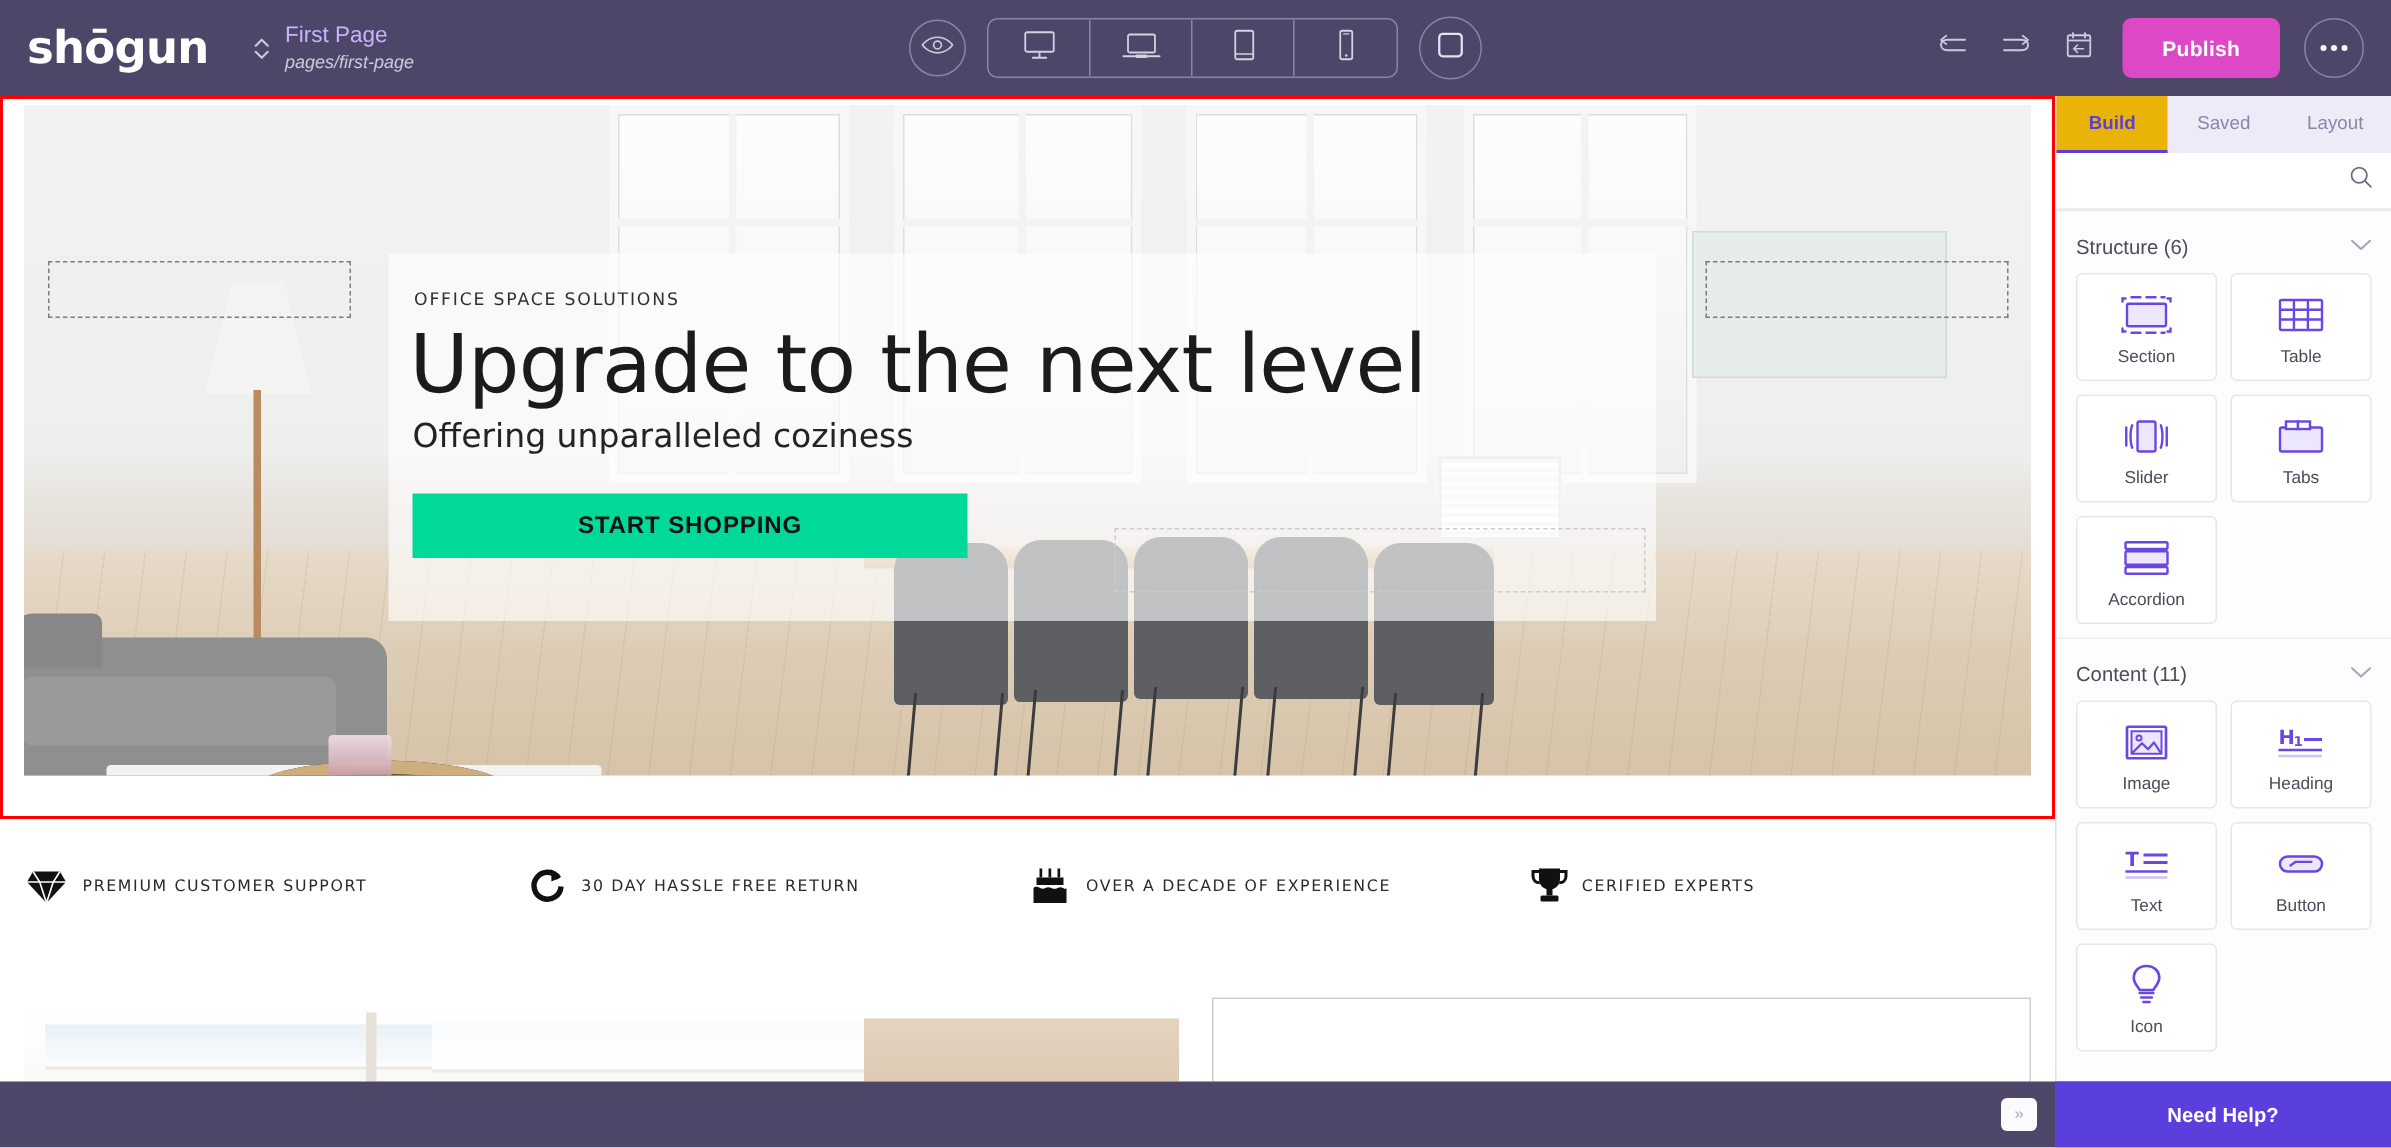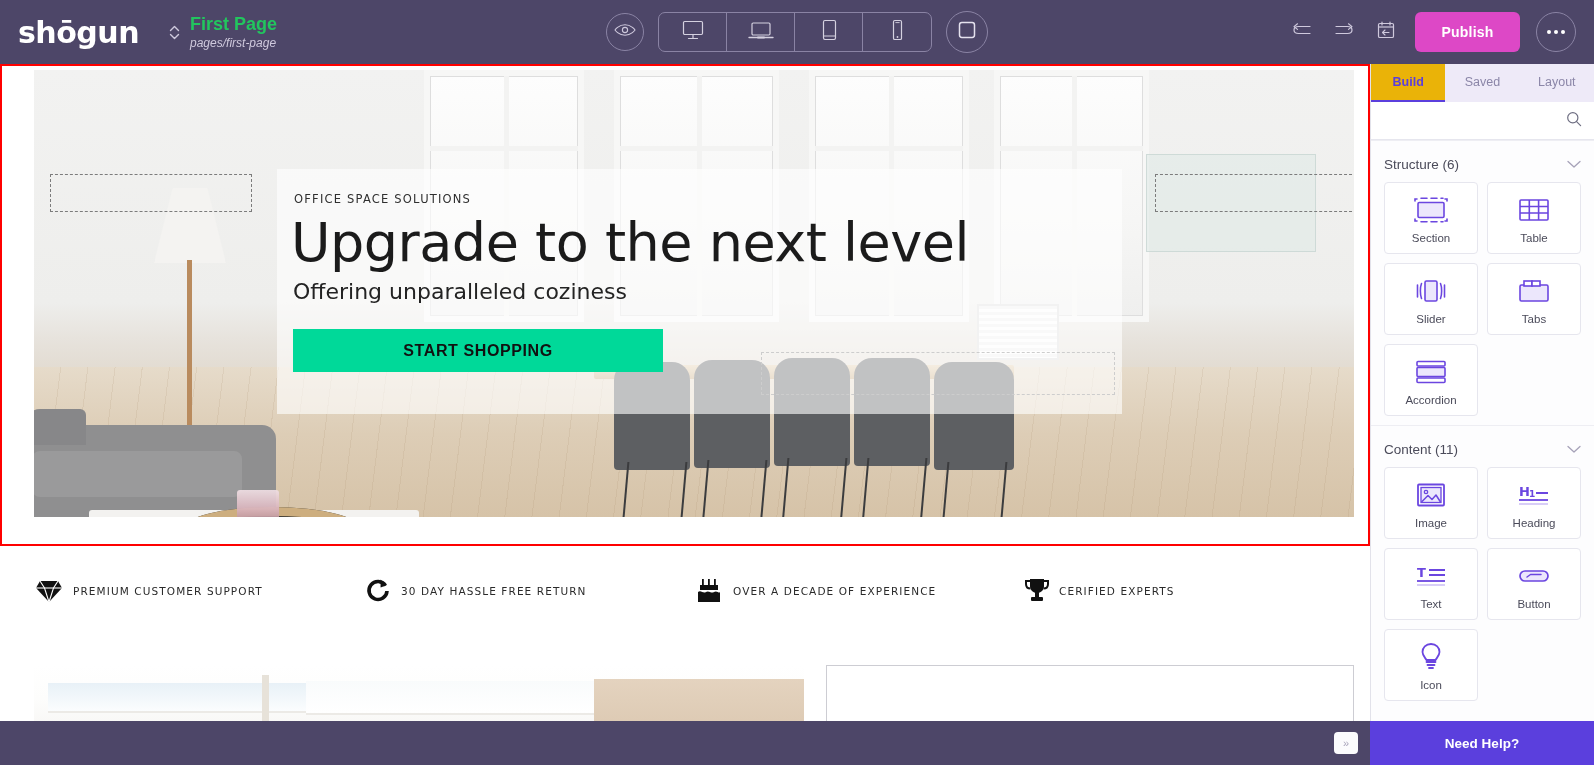--- a/index.html
+++ b/index.html
@@ -30,21 +30,21 @@
     position: relative;
     top: 1px;
   }
   .page-switcher { display: flex; align-items: center; margin-left: 30px; cursor: pointer; }
   .switch-chevs {
     display: flex; flex-direction: column; align-items: center;
     margin-right: 10px;
   }
   .switch-chevs svg { display: block; }
   .page-meta { display: flex; flex-direction: column; justify-content: center; line-height: 1.25; }
-  .page-name { color: #22c55e; font-size: 18px; font-weight: 700; }
+  .page-name { color: #c4b5fd; font-size: 15px; font-weight: 400; }
   .page-path { color: #cfc9dd; font-size: 12px; font-style: italic; }
 
   .center-tools {
     position: absolute; left: 50%; transform: translateX(-50%);
     display: flex; align-items: center; gap: 14px;
   }
   .circ-btn {
     width: 38px; height: 38px; border-radius: 50%;
     border: 1px solid #8a83a4;
     display: flex; align-items: center; justify-content: center;
@@ -95,21 +95,21 @@
   
   .body-row { flex: 1; display: flex; min-height: 0; position: relative; }
 
   
   .canvas-wrap {
     flex: 1;
     position: relative;
     background: #fff;
     overflow: hidden;
   }
-  .canvas-scroll { position: absolute; inset: 0; overflow: hidden; padding-left: 18px; }
+  .canvas-scroll { position: absolute; inset: 0; overflow: hidden; }
 
   .hero-section {
     position: relative;
     margin: 6px 16px 0 16px;
     height: 447px;
     border: 0;
     overflow: hidden;
     background: #e8e6e3;
   }
   

